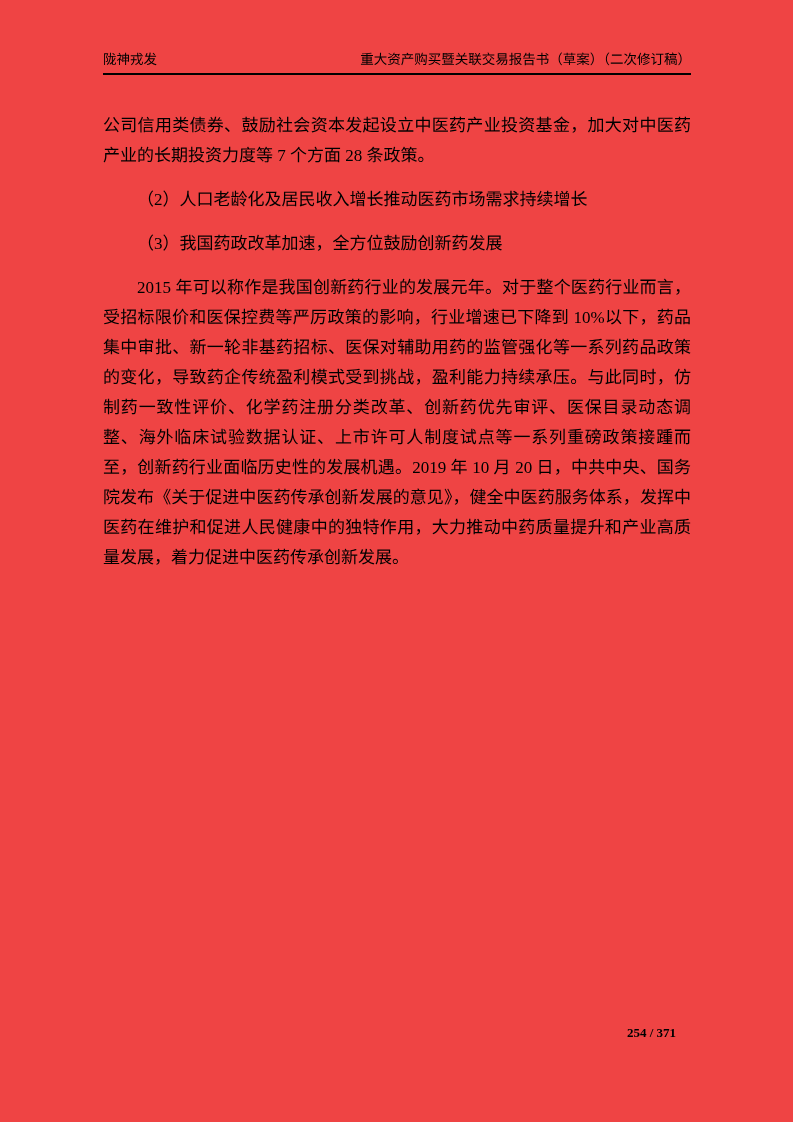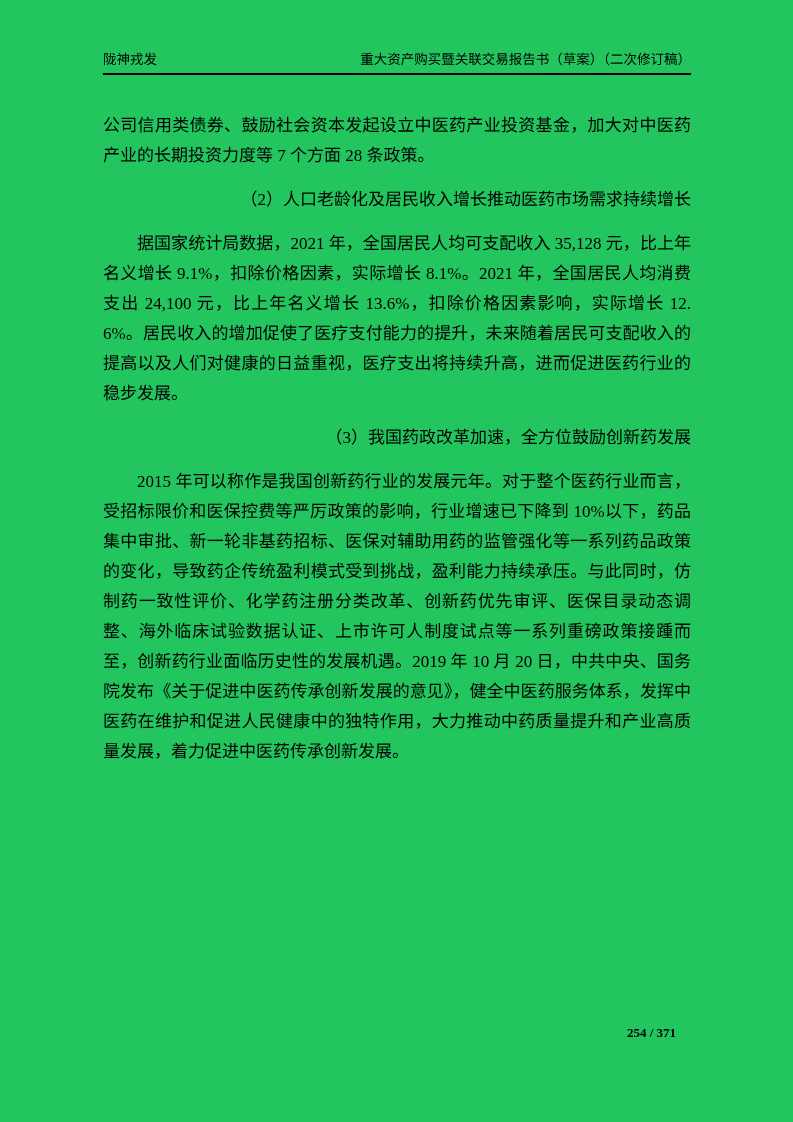--- a/index.html
+++ b/index.html
@@ -4,21 +4,21 @@
 <style>
   html, body {
     margin: 0;
     padding: 0;
     background: #ffffff;
   }
   .page {
     position: relative;
     width: 793px;
     height: 1122px;
-    background: #22c55e;
+    background: #ef4444;
     font-family: "Liberation Serif", "DejaVu Serif", serif;
     color: #000000;
     overflow: hidden;
   }
   .header {
     position: absolute;
     top: 50px;
     left: 103px;
     width: 588px;
     display: flex;
@@ -49,21 +49,21 @@
     text-align: justify;
     text-justify: inter-ideograph;
     text-indent: 2em;
     word-break: break-all;
   }
   .para.body-continuation {
     text-indent: 0;
     margin-top: 15px;
   }
   .para.heading {
-    text-align: right;
+    text-align: left;
   }
   .footer {
     position: absolute;
     top: 1024px;
     left: 103px;
     width: 573px;
     text-align: right;
     font-size: 13px;
     font-weight: bold;
     line-height: 18px;
@@ -77,21 +77,20 @@
   <div class="header">
     <span>陇神戎发</span>
     <span>重大资产购买暨关联交易报告书（草案）（二次修订稿）</span>
   </div>
 
   <div class="header-rule"></div>
 
   <div class="document-body">
       <p class="para body-continuation">公司信用类债券、鼓励社会资本发起设立中医药产业投资基金，加大对中医药产业的长期投资力度等 7 个方面 28 条政策。</p>
       <p class="para heading">（2）人口老龄化及居民收入增长推动医药市场需求持续增长</p>
-      <p class="para body">据国家统计局数据，2021 年，全国居民人均可支配收入 35,128 元，比上年名义增长 9.1%，扣除价格因素，实际增长 8.1%。2021 年，全国居民人均消费支出 24,100 元，比上年名义增长 13.6%，扣除价格因素影响，实际增长 12.6%。居民收入的增加促使了医疗支付能力的提升，未来随着居民可支配收入的提高以及人们对健康的日益重视，医疗支出将持续升高，进而促进医药行业的稳步发展。</p>
       <p class="para heading">（3）我国药政改革加速，全方位鼓励创新药发展</p>
       <p class="para body">2015 年可以称作是我国创新药行业的发展元年。对于整个医药行业而言，受招标限价和医保控费等严厉政策的影响，行业增速已下降到 10%以下，药品集中审批、新一轮非基药招标、医保对辅助用药的监管强化等一系列药品政策的变化，导致药企传统盈利模式受到挑战，盈利能力持续承压。与此同时，仿制药一致性评价、化学药注册分类改革、创新药优先审评、医保目录动态调整、海外临床试验数据认证、上市许可人制度试点等一系列重磅政策接踵而至，创新药行业面临历史性的发展机遇。2019 年 10 月 20 日，中共中央、国务院发布《关于促进中医药传承创新发展的意见》，健全中医药服务体系，发挥中医药在维护和促进人民健康中的独特作用，大力推动中药质量提升和产业高质量发展，着力促进中医药传承创新发展。</p>
     </div>
 
   <div class="footer">
     <span>254 / 371</span>
   </div>
 
 </div>
 

